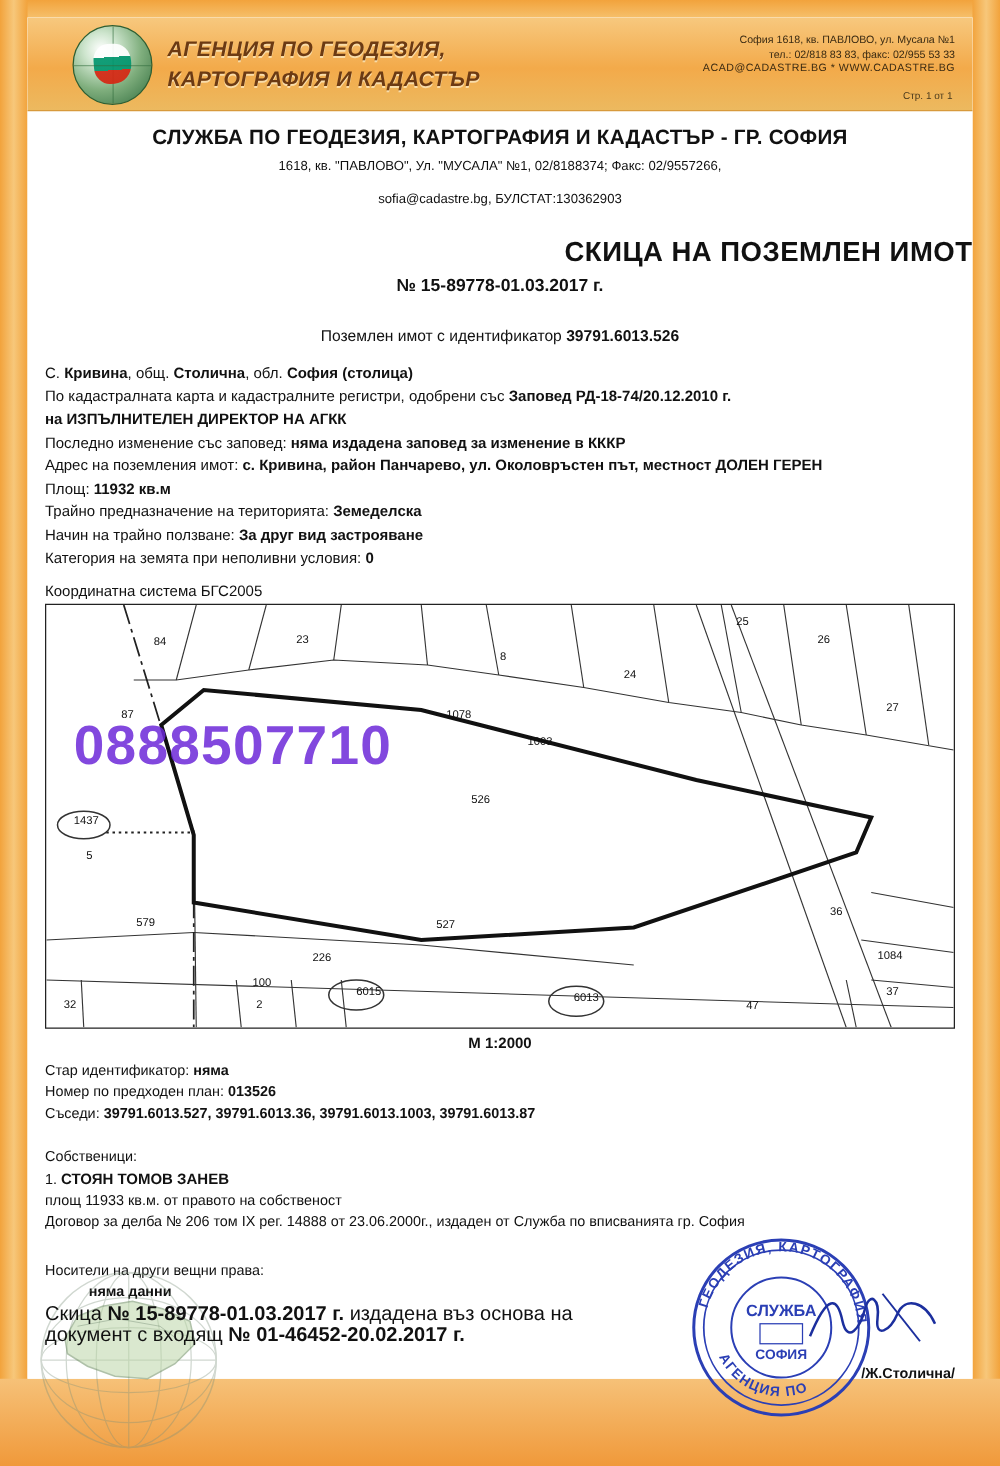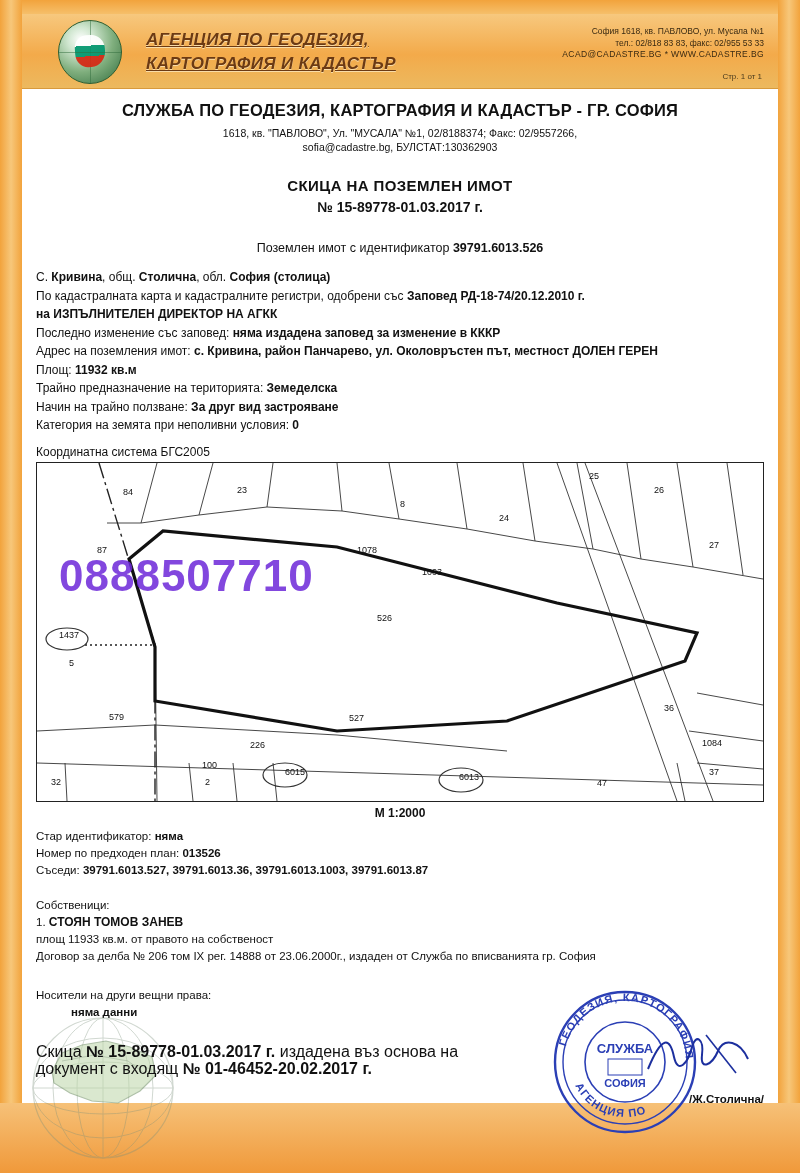--- a/index.html
+++ b/index.html
@@ -54,46 +54,45 @@
     content:"";position:absolute;left:0;top:50%;width:100%;height:1px;background:#2f6b3c;opacity:.5;
   }
   .globe .bg-flag{
     position:absolute;left:16px;top:14px;width:30px;height:32px;
     background:linear-gradient(180deg,#ffffff 0 33%, #00966e 33% 66%, #d62612 66% 100%);
     border-radius:40% 45% 48% 42%;
     transform:rotate(-4deg);
     opacity:.92;
   }
   .agency-name{
-    position:absolute;left:124px;top:14px;width:360px;
+    position:absolute;left:112px;top:14px;width:360px;
     color:#6c3a13;font-weight:bold;font-style:italic;font-size:17px;line-height:24px;
     letter-spacing:.3px;
     text-shadow:0 1px 0 #f9dca8;
-    text-decoration:underline;
   }
   .agency-contact{
     position:absolute;right:14px;top:12px;width:270px;text-align:right;
     font-size:8.5px;line-height:11.5px;color:#3a2a12;
   }
   .agency-contact .web{letter-spacing:.4px;}
   .page-of{
     position:absolute;right:16px;top:58px;font-size:8px;color:#4a3a1d;
   }
 
   
   .office{
     text-align:center;margin-top:12px;
   }
   .office .t1{font-size:16.5px;font-weight:bold;letter-spacing:.2px;}
   .office .t2{font-size:10.5px;margin-top:7px;}
-  .office .t3{font-size:10.5px;margin-top:2px;}
+  .office .t3{font-size:10.5px;margin-top:14px;}
 
   
   .doc-title{
-    text-align:center;margin-top:24px;font-size:15px;font-weight:bold;letter-spacing:.4px;
+    text-align:right;margin-top:24px;font-size:22px;font-weight:bold;letter-spacing:.4px;
   }
   .doc-number{
     text-align:center;margin-top:5px;font-size:14px;font-weight:bold;
   }
   .ident{
     text-align:center;margin-top:26px;font-size:12.5px;
   }
   .ident b{font-weight:bold;}
 
   

